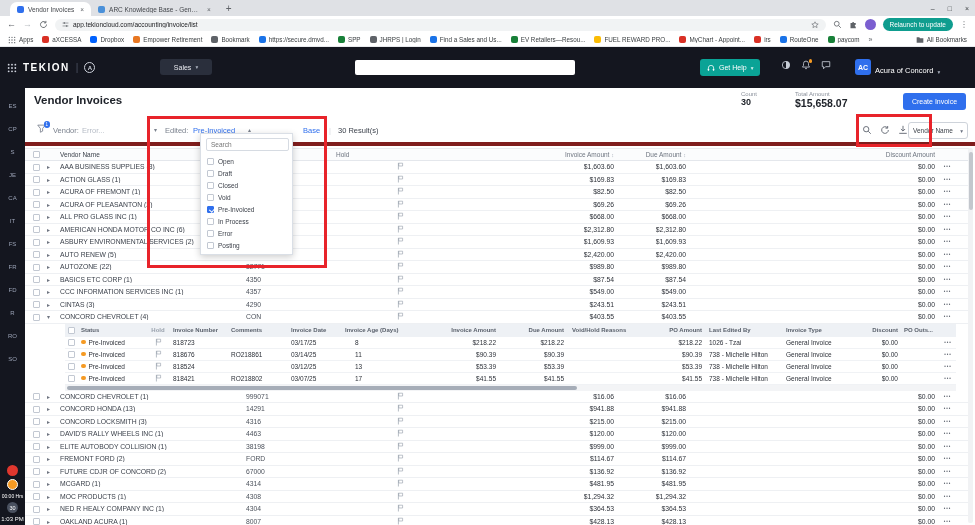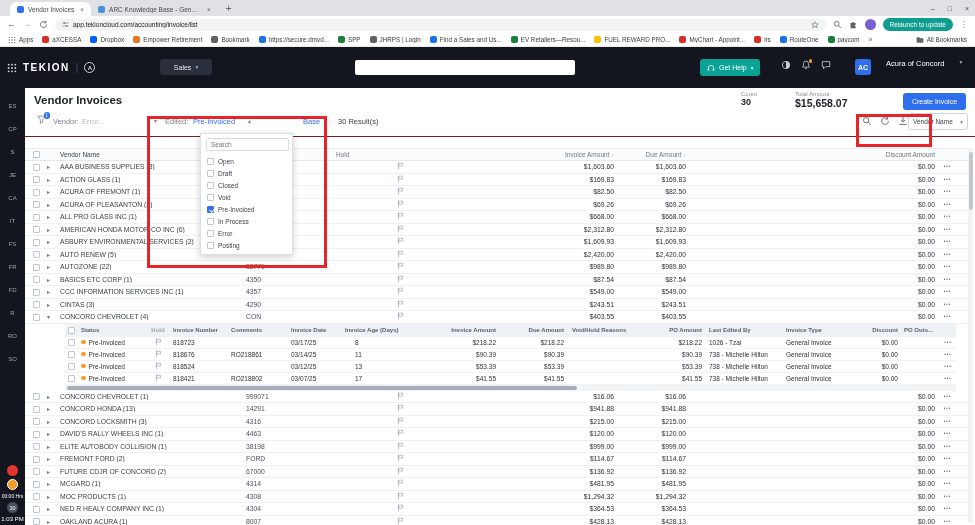--- a/index.html
+++ b/index.html
@@ -38,21 +38,21 @@
   .brand { color:#fff; font-size:10px; font-weight:bold; letter-spacing:1.5px; }
   .brand-div { color:#4c5260; font-size:10px; }
   .acura { width:11px; height:11px; border:1px solid #d0d4dd; border-radius:50%; display:flex; align-items:center; justify-content:center; color:#d0d4dd; font-size:6px; font-weight:bold; }
   .sales { position:absolute; left:160px; top:12px; height:16px; width:52px; background:#2a2f3c; border-radius:3px; color:#e8eaf0; font-size:7px; display:flex; align-items:center; justify-content:center; gap:4px; }
   .caret { font-size:5.5px; color:#aab0bd; }
   .gsearch { position:absolute; left:355px; top:13px; width:220px; height:15px; background:#fff; border:none; border-radius:2px; font-size:7px; padding:0 5px; }
   .gethelp { position:absolute; left:700px; top:12px; height:17px; padding:0 7px; background:#0aa396; border-radius:3px; color:#fff; font-size:7px; display:flex; align-items:center; gap:4px; }
   .ah-icons { position:absolute; left:781px; top:13px; display:flex; gap:10px; color:#c7ccd6; align-items:center; }
   .belldot { position:relative; }
   .belldot::after { content:""; position:absolute; right:-1px; top:-1px; width:3.5px; height:3.5px; border-radius:50%; background:#f59a23; }
-  .account { position:absolute; left:855px; top:12px; display:flex; align-items:flex-start; gap:15px; }
+  .account { position:absolute; left:855px; top:12px; display:flex; align-items:flex-end; gap:4px; }
   .ac-badge { width:16px; height:16px; background:#2f6fed; border-radius:3px; color:#fff; font-size:7px; font-weight:bold; display:flex; align-items:center; justify-content:center; }
   .ac-name { color:#fff; font-size:7.5px; white-space:nowrap; }
 
   
   .sidebar { position:absolute; top:88px; left:0; width:25px; bottom:0; background:#14161f; }
   .side-items { padding-top:6px; }
   .side-item { height:23px; display:flex; align-items:center; justify-content:center; font-size:6px; color:#9aa2b5; }
   .side-bottom { position:absolute; bottom:3px; left:0; right:0; display:flex; flex-direction:column; align-items:center; gap:3px; }
   .circ { width:11px; height:11px; border-radius:50%; }
   .c-red { background:#e0372e; }
@@ -65,21 +65,21 @@
   .main { position:absolute; left:25px; top:88px; right:0; bottom:0; background:#fff; }
   .pagetitle { position:absolute; left:9px; top:6px; font-size:11.5px; font-weight:bold; color:#20242b; }
   .stat { position:absolute; top:3px; }
   .stat-count { left:716px; }
   .stat-total { left:770px; }
   .stat-label { font-size:6px; color:#8a909b; }
   .stat-value { font-size:9px; font-weight:bold; color:#20242b; }
   .stat-total .stat-value { font-size:10.5px; }
   .create-btn { position:absolute; left:878px; top:5px; width:63px; height:17px; background:#2f6fed; border-radius:3px; color:#fff; font-size:7px; display:flex; align-items:center; justify-content:center; }
 
-  .filterbar { position:absolute; top:18px; left:0; right:0; height:31px; border-bottom:1px solid #7f1d1d; font-size:7.5px; }
+  .filterbar { position:absolute; top:27px; left:0; right:0; height:31px; border-bottom:4px solid #7f1d1d; font-size:7.5px; }
   .fb { position:absolute; top:11px; }
   .f-funnel { left:12px; top:9px; color:#6a7180; }
   .badge1 { position:absolute; right:-4px; top:-3px; background:#2f6fed; color:#fff; font-size:4.5px; width:6.5px; height:6.5px; border-radius:50%; display:flex; align-items:center; justify-content:center; }
   .gray { color:#7b828e; }
   .muted { color:#b6bcc6; }
   .blue { color:#2f6fed; }
   .dark { color:#3c424c;text-align:right; }
   .f-icons { position:absolute; top:10px; display:flex; gap:8px; color:#5f6570; }
   .sortsel { position:absolute; left:883px; top:7px; width:60px; height:17px; border:1px solid #ced3da; border-radius:3px; font-size:6.5px; color:#3c4149; display:flex; align-items:center; justify-content:space-between; padding:0 4px; background:#fff; }
 

